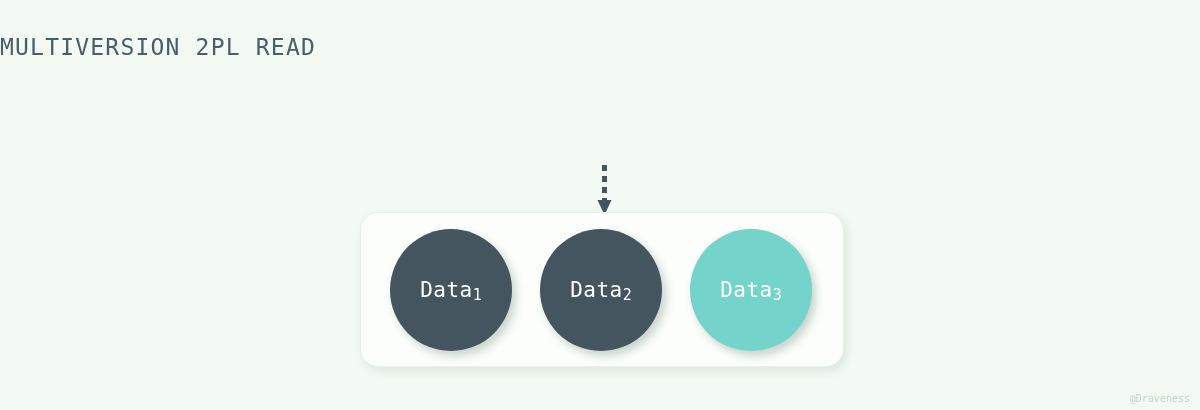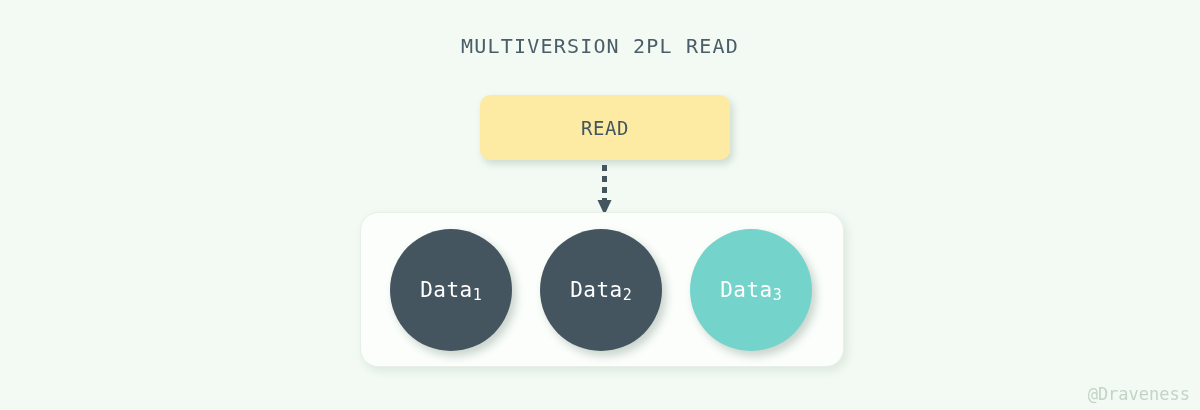--- a/index.html
+++ b/index.html
@@ -20,23 +20,22 @@
     width: 1200px;
     height: 410px;
   }
 
   
   #diagram-title {
     position: absolute;
     left: 0;
     top: 34px;
     width: 1200px;
-    text-align: center;
     font-family: "DejaVu Sans Mono", monospace;
-    font-size: 20px;
+    font-size: 23px;
     letter-spacing: 1.2px;
     color: #4a5d68;
     white-space: pre;
   }
 
   
   #read-box {
     position: absolute;
     left: 480px;
     top: 95px;
@@ -115,35 +114,32 @@
     margin-top: 11px;
     white-space: pre;
   }
 
   
   #watermark {
     position: absolute;
     right: 10px;
     bottom: 6px;
     font-family: "DejaVu Sans Mono", monospace;
-    font-size: 17px;
+    font-size: 10px;
     color: #c3d4c6;
     white-space: pre;
   }
 </style>
 </head>
 <body>
 
 <div id="stage">
 
   <div id="diagram-title">MULTIVERSION 2PL READ</div>
 
-  <div id="read-box">
-    <span id="read-box-label">READ</span>
-  </div>
 
   <svg id="flow-arrow" viewBox="0 0 30 58" width="30" height="58" aria-hidden="true">
     <line x1="14.5" y1="5" x2="14.5" y2="41" stroke="#44555f" stroke-width="5" stroke-dasharray="6 5" stroke-linecap="butt"></line>
     <polygon points="7.5,40 21.5,40 14.5,55" fill="#44555f"></polygon>
   </svg>
 
   <div id="version-store"></div>
 
   <div class="data-circle dark" id="data-circle-1">
     <span class="data-circle-label">Data</span>

